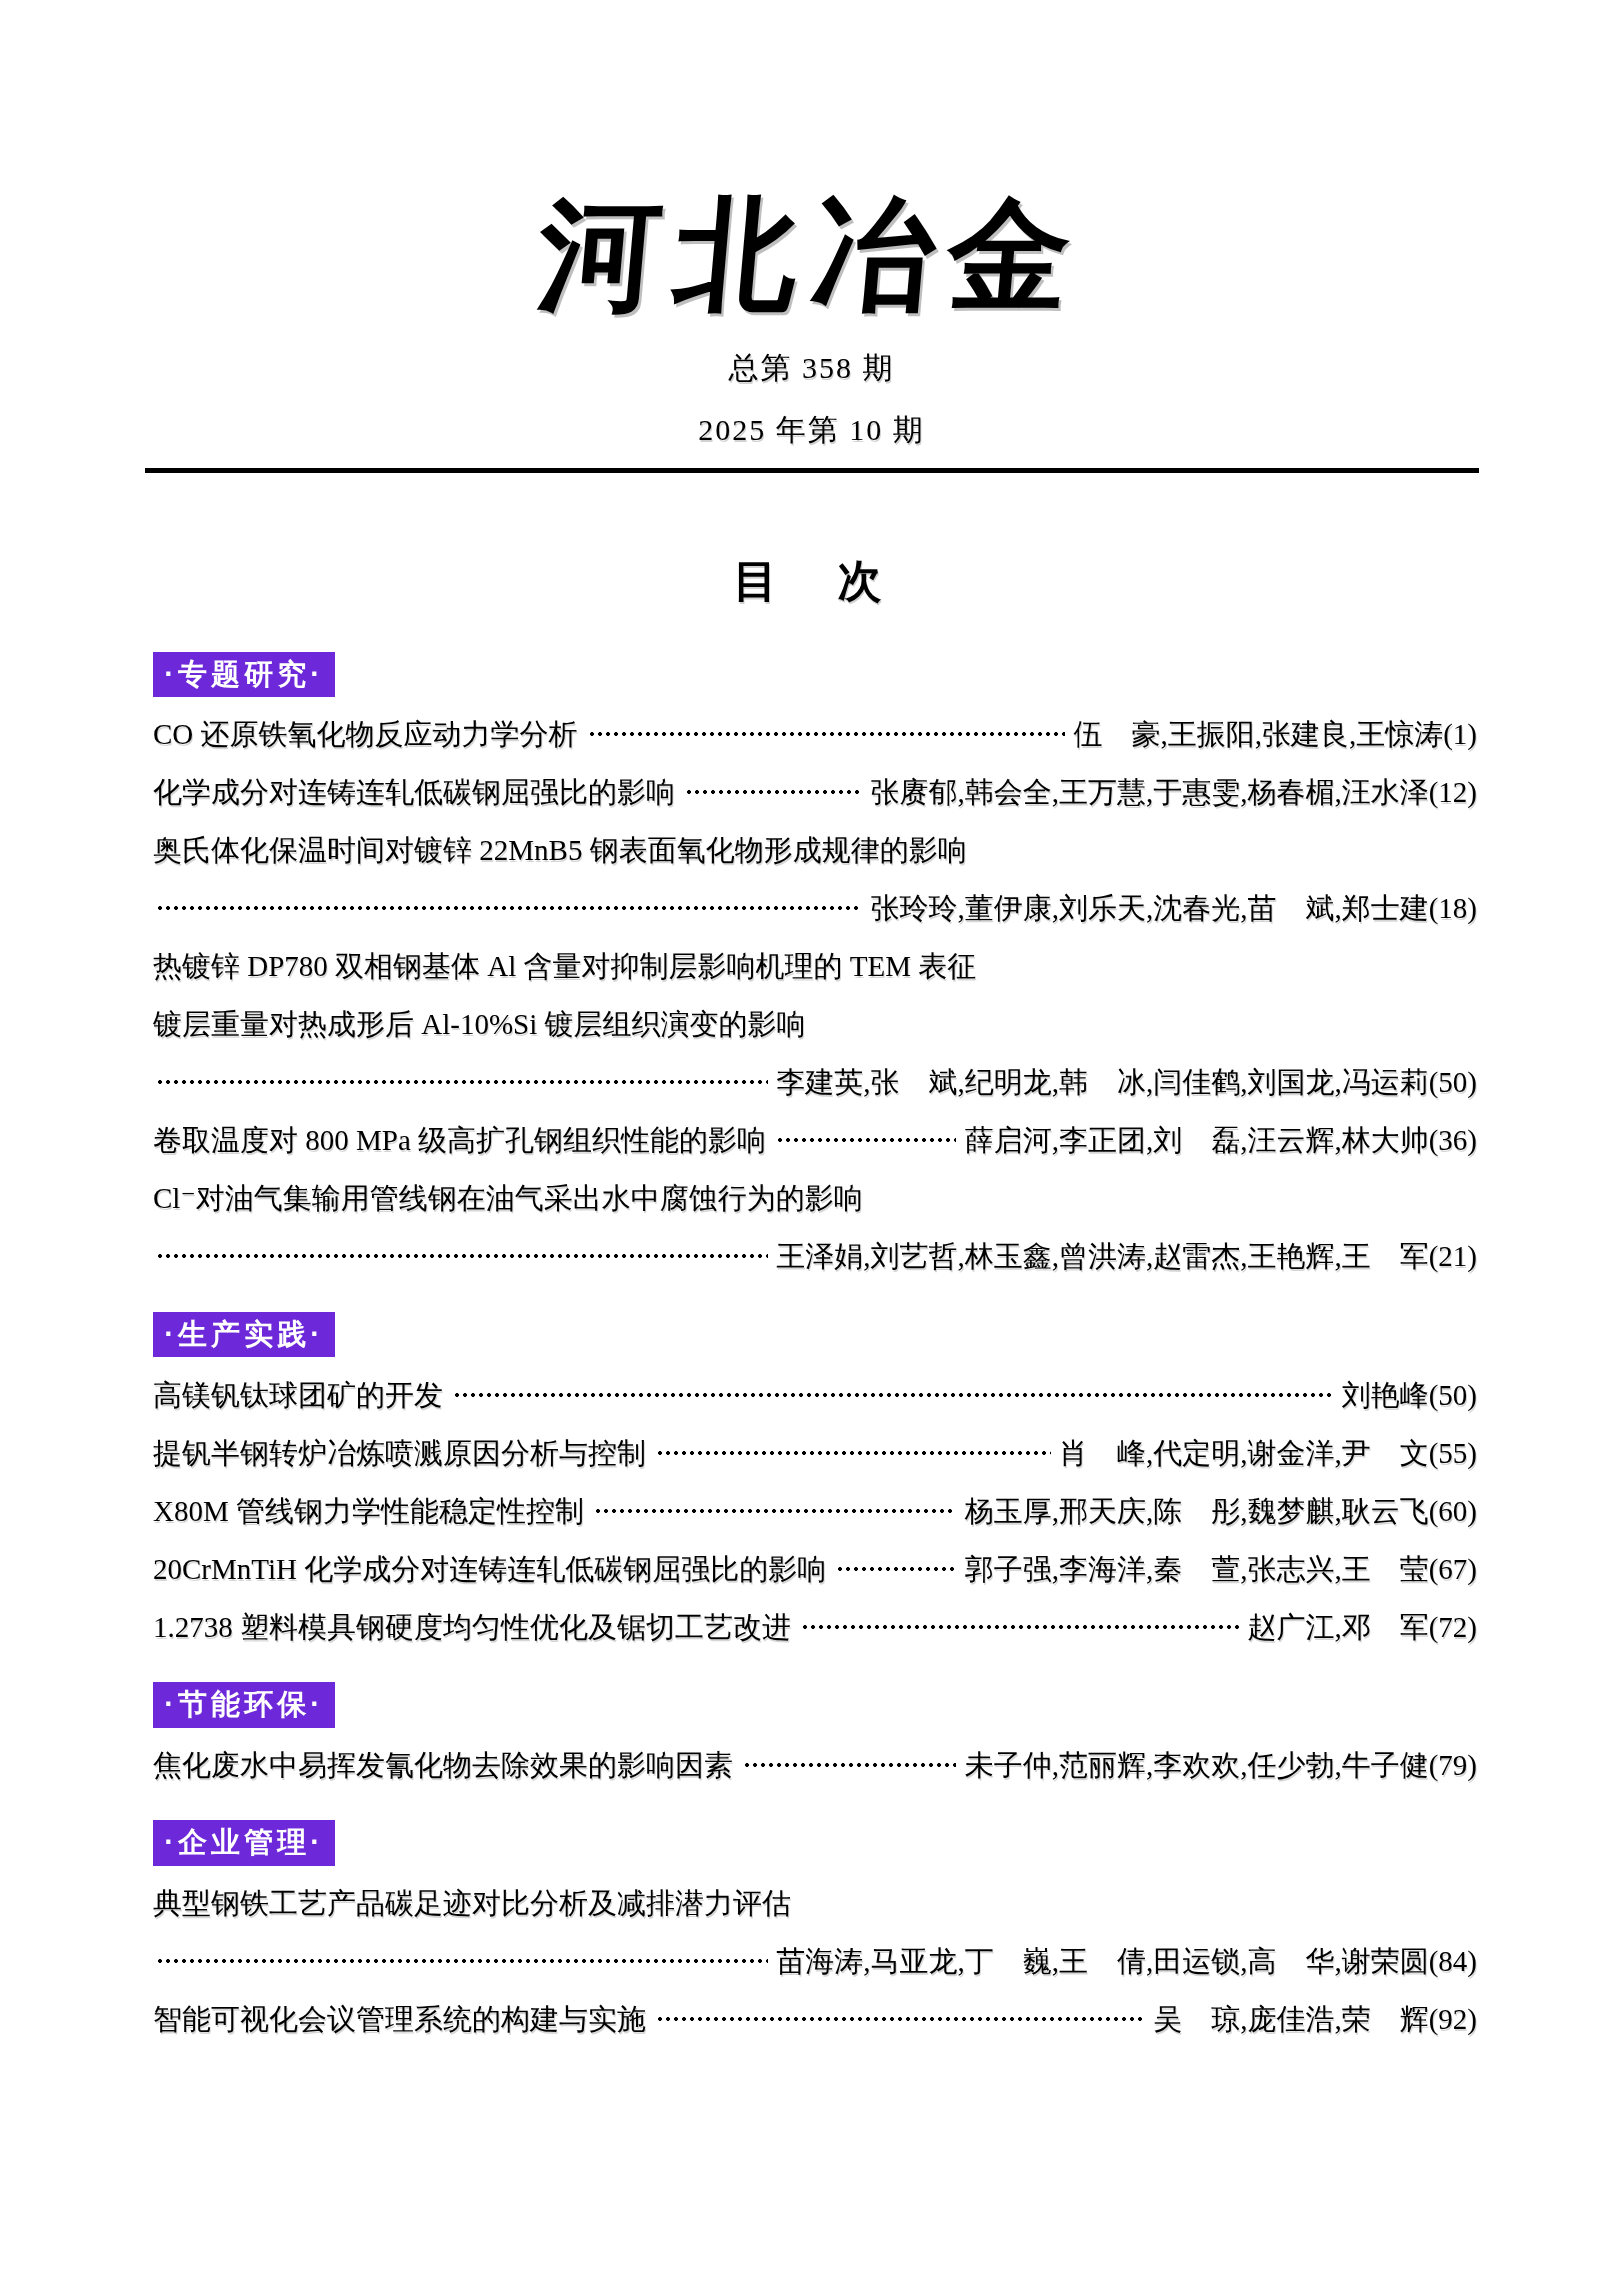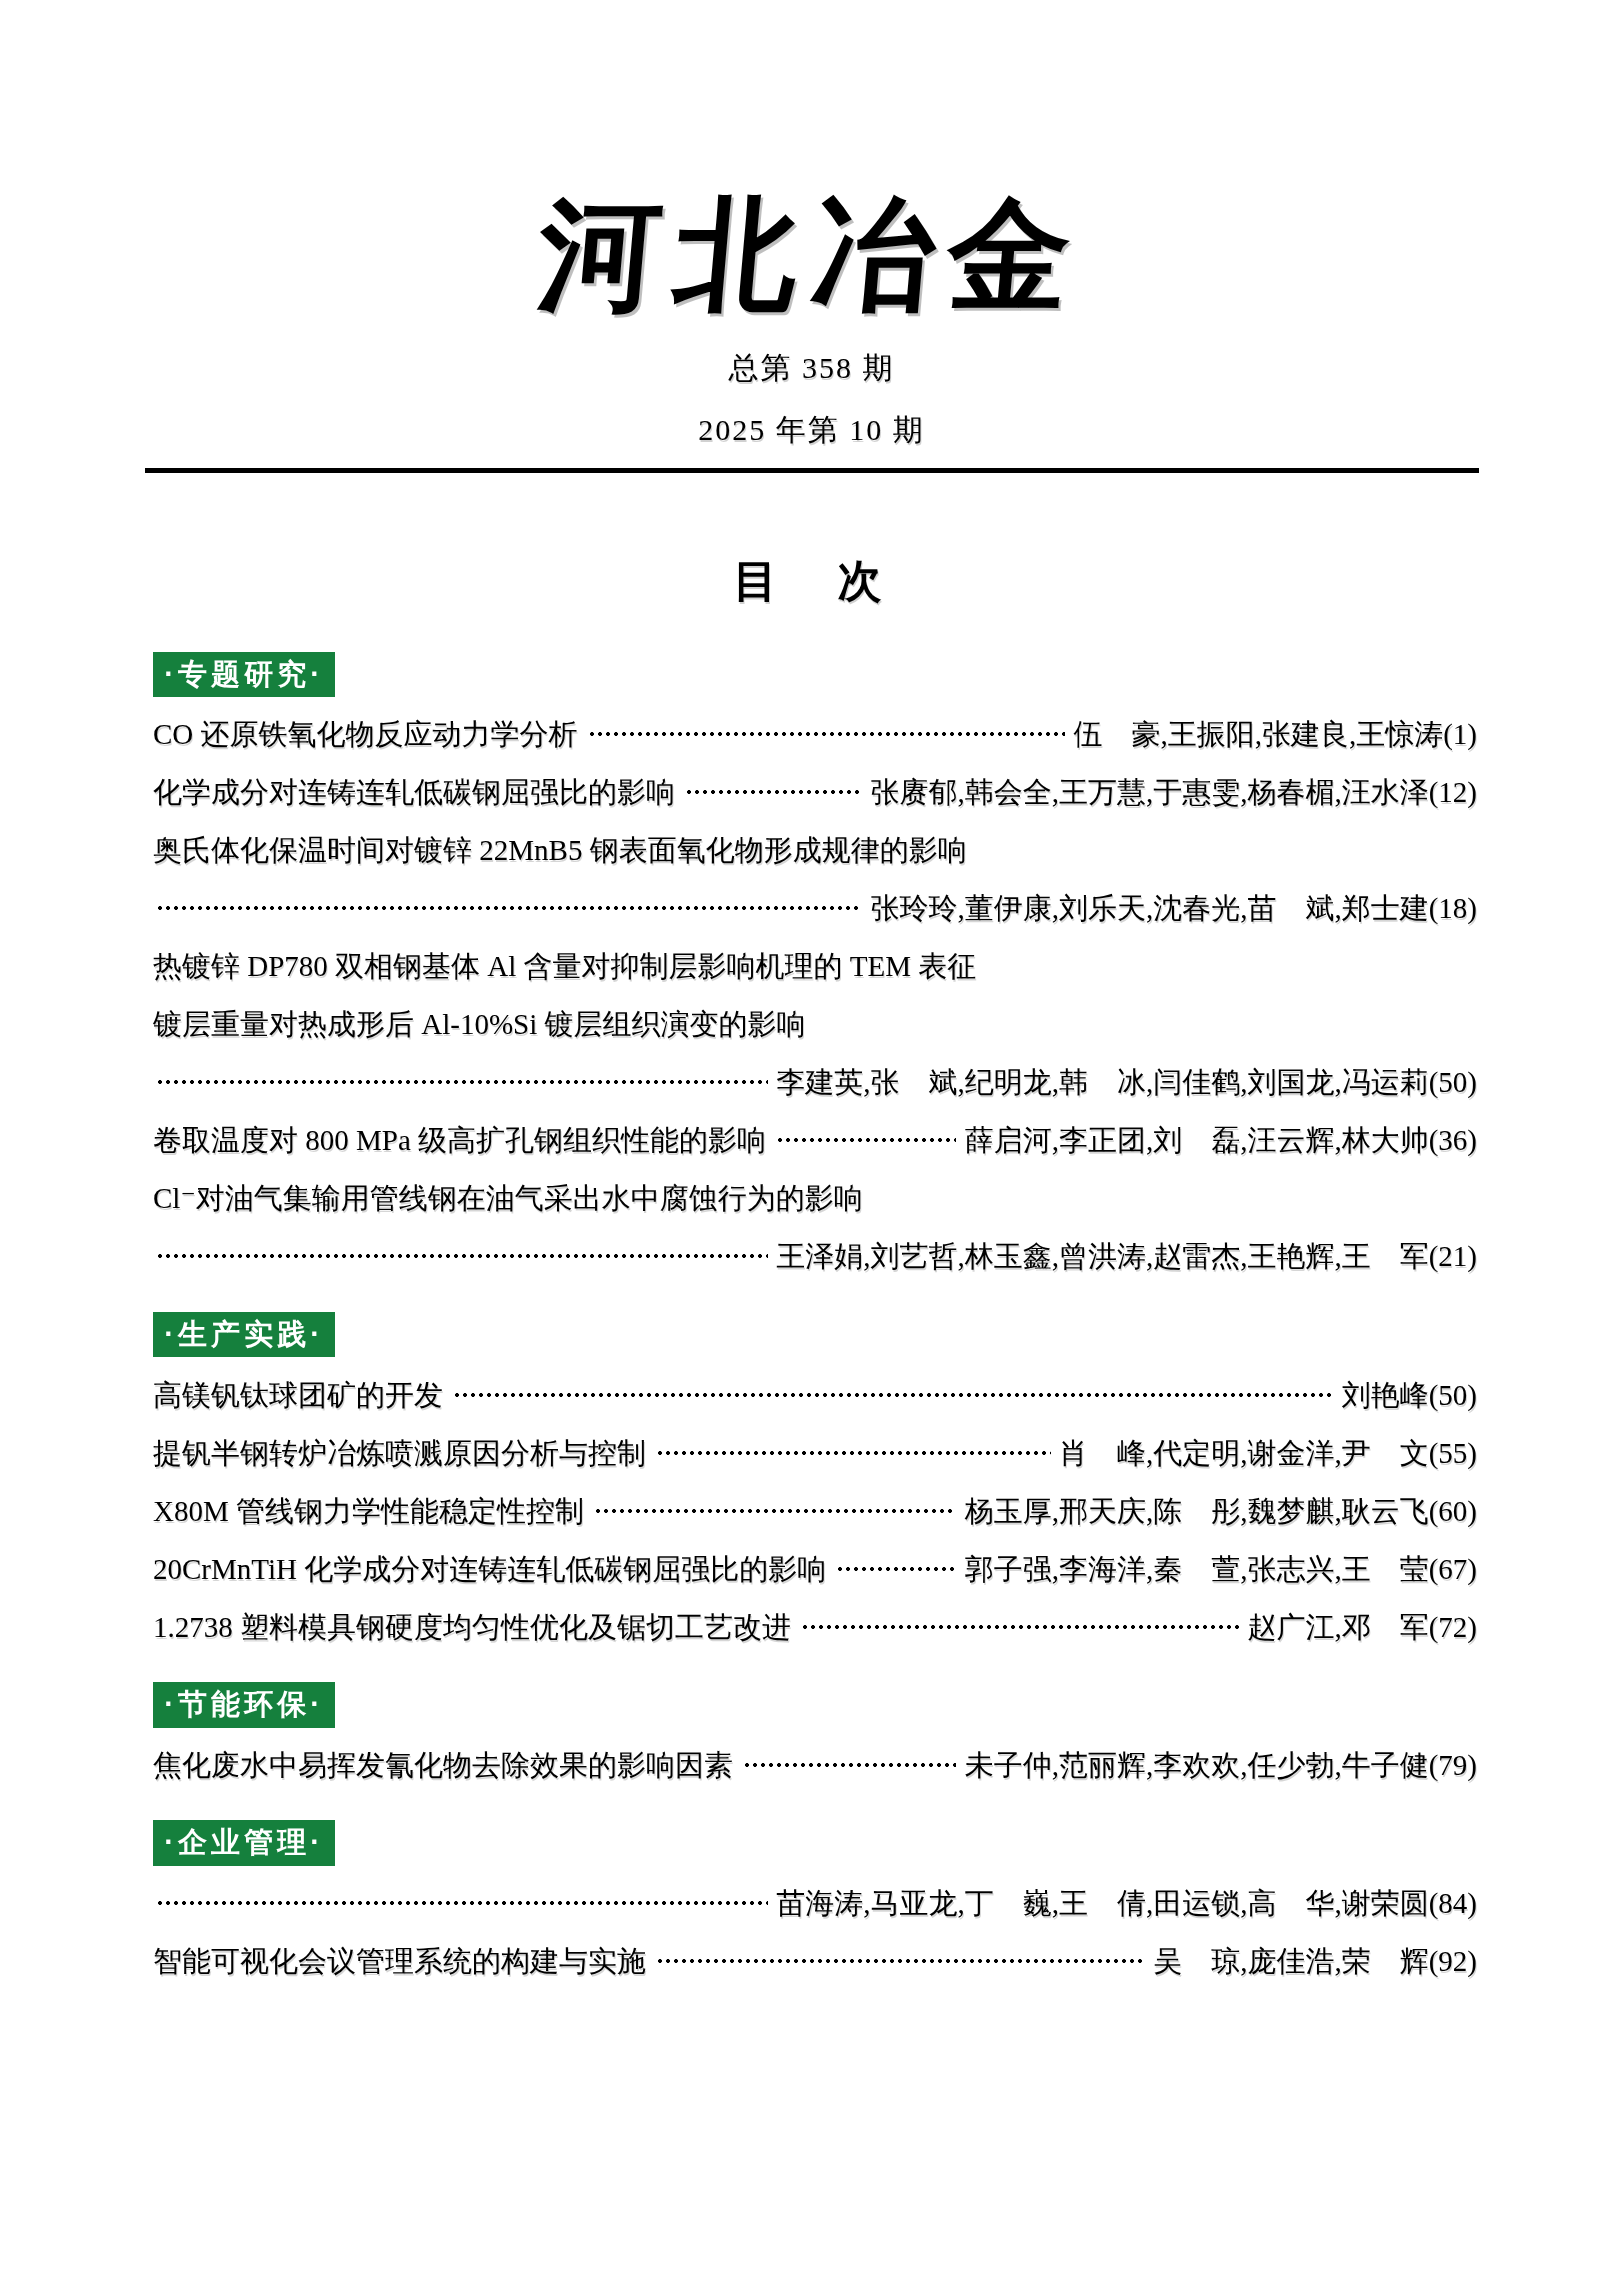--- a/index.html
+++ b/index.html
@@ -48,21 +48,21 @@
     letter-spacing: 8.2px;
     margin-top: 81px;
     line-height: 55px;
     text-shadow: 1px 1.5px 0 rgba(0,0,0,0.18);
     white-space: pre;
   }
   
   .content { padding: 0 146px 0 153px; }
   .badge {
     display: inline-block;
-    background: #15803d;
+    background: #6d28d9;
     color: #fff;
     font-family: "Liberation Sans", "DejaVu Sans", sans-serif;
     font-weight: bold;
     font-size: 29px;
     line-height: 29px;
     letter-spacing: 4.1px;
     padding: 7.7px 11.2px 8.7px 11.2px;
     margin-top: 26.6px;
     margin-bottom: 8.2px;
     white-space: pre;
@@ -191,20 +191,23 @@
     <div><span class="badge">·节能环保·</span></div>
 
     <div class="toc-row">
       <span class="t">焦化废水中易挥发氰化物去除效果的影响因素</span>
       <span class="leader"></span>
       <span class="a">未子仲,范丽辉,李欢欢,任少勃,牛子健(79)</span>
     </div>
 
     <div><span class="badge">·企业管理·</span></div>
 
+    <div class="toc-row">
+      <span class="t">典型钢铁工艺产品碳足迹对比分析及减排潜力评估</span>
+    </div>
     <div class="toc-row cont">
       <span class="leader"></span>
       <span class="a">苗海涛,马亚龙,丁　巍,王　倩,田运锁,高　华,谢荣圆(84)</span>
     </div>
 
     <div class="toc-row">
       <span class="t">智能可视化会议管理系统的构建与实施</span>
       <span class="leader"></span>
       <span class="a">吴　琼,庞佳浩,荣　辉(92)</span>
     </div>

